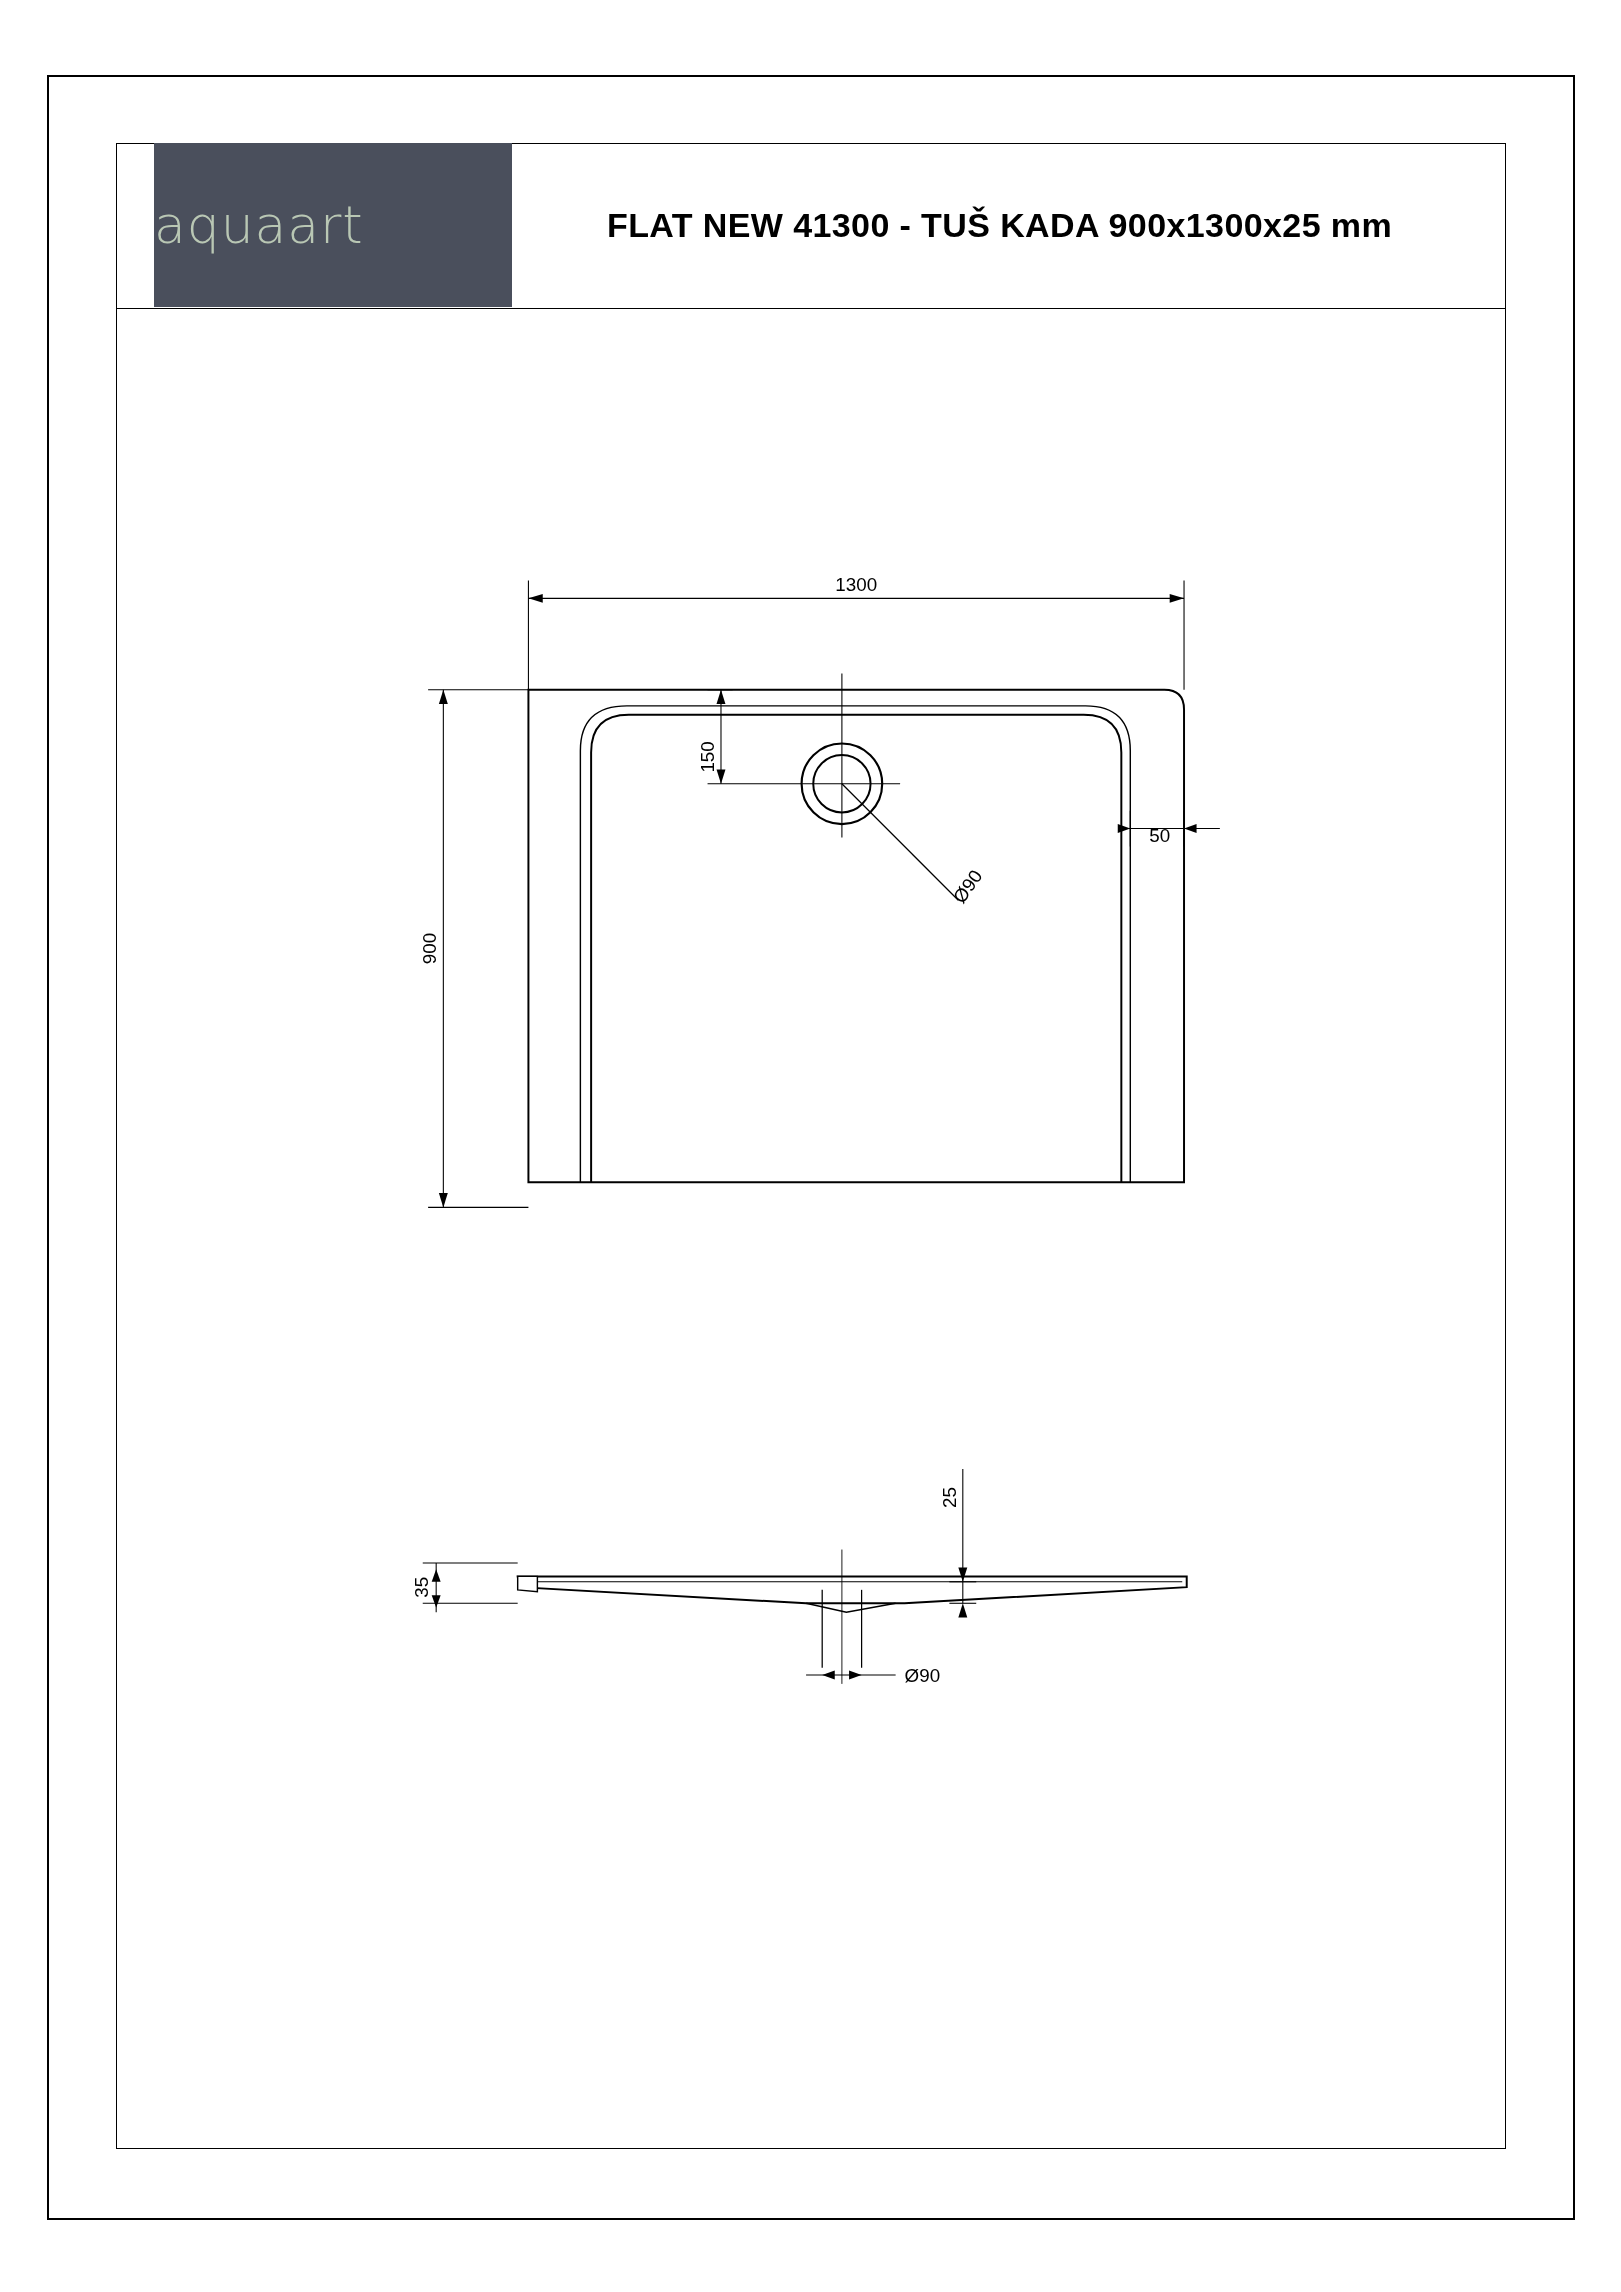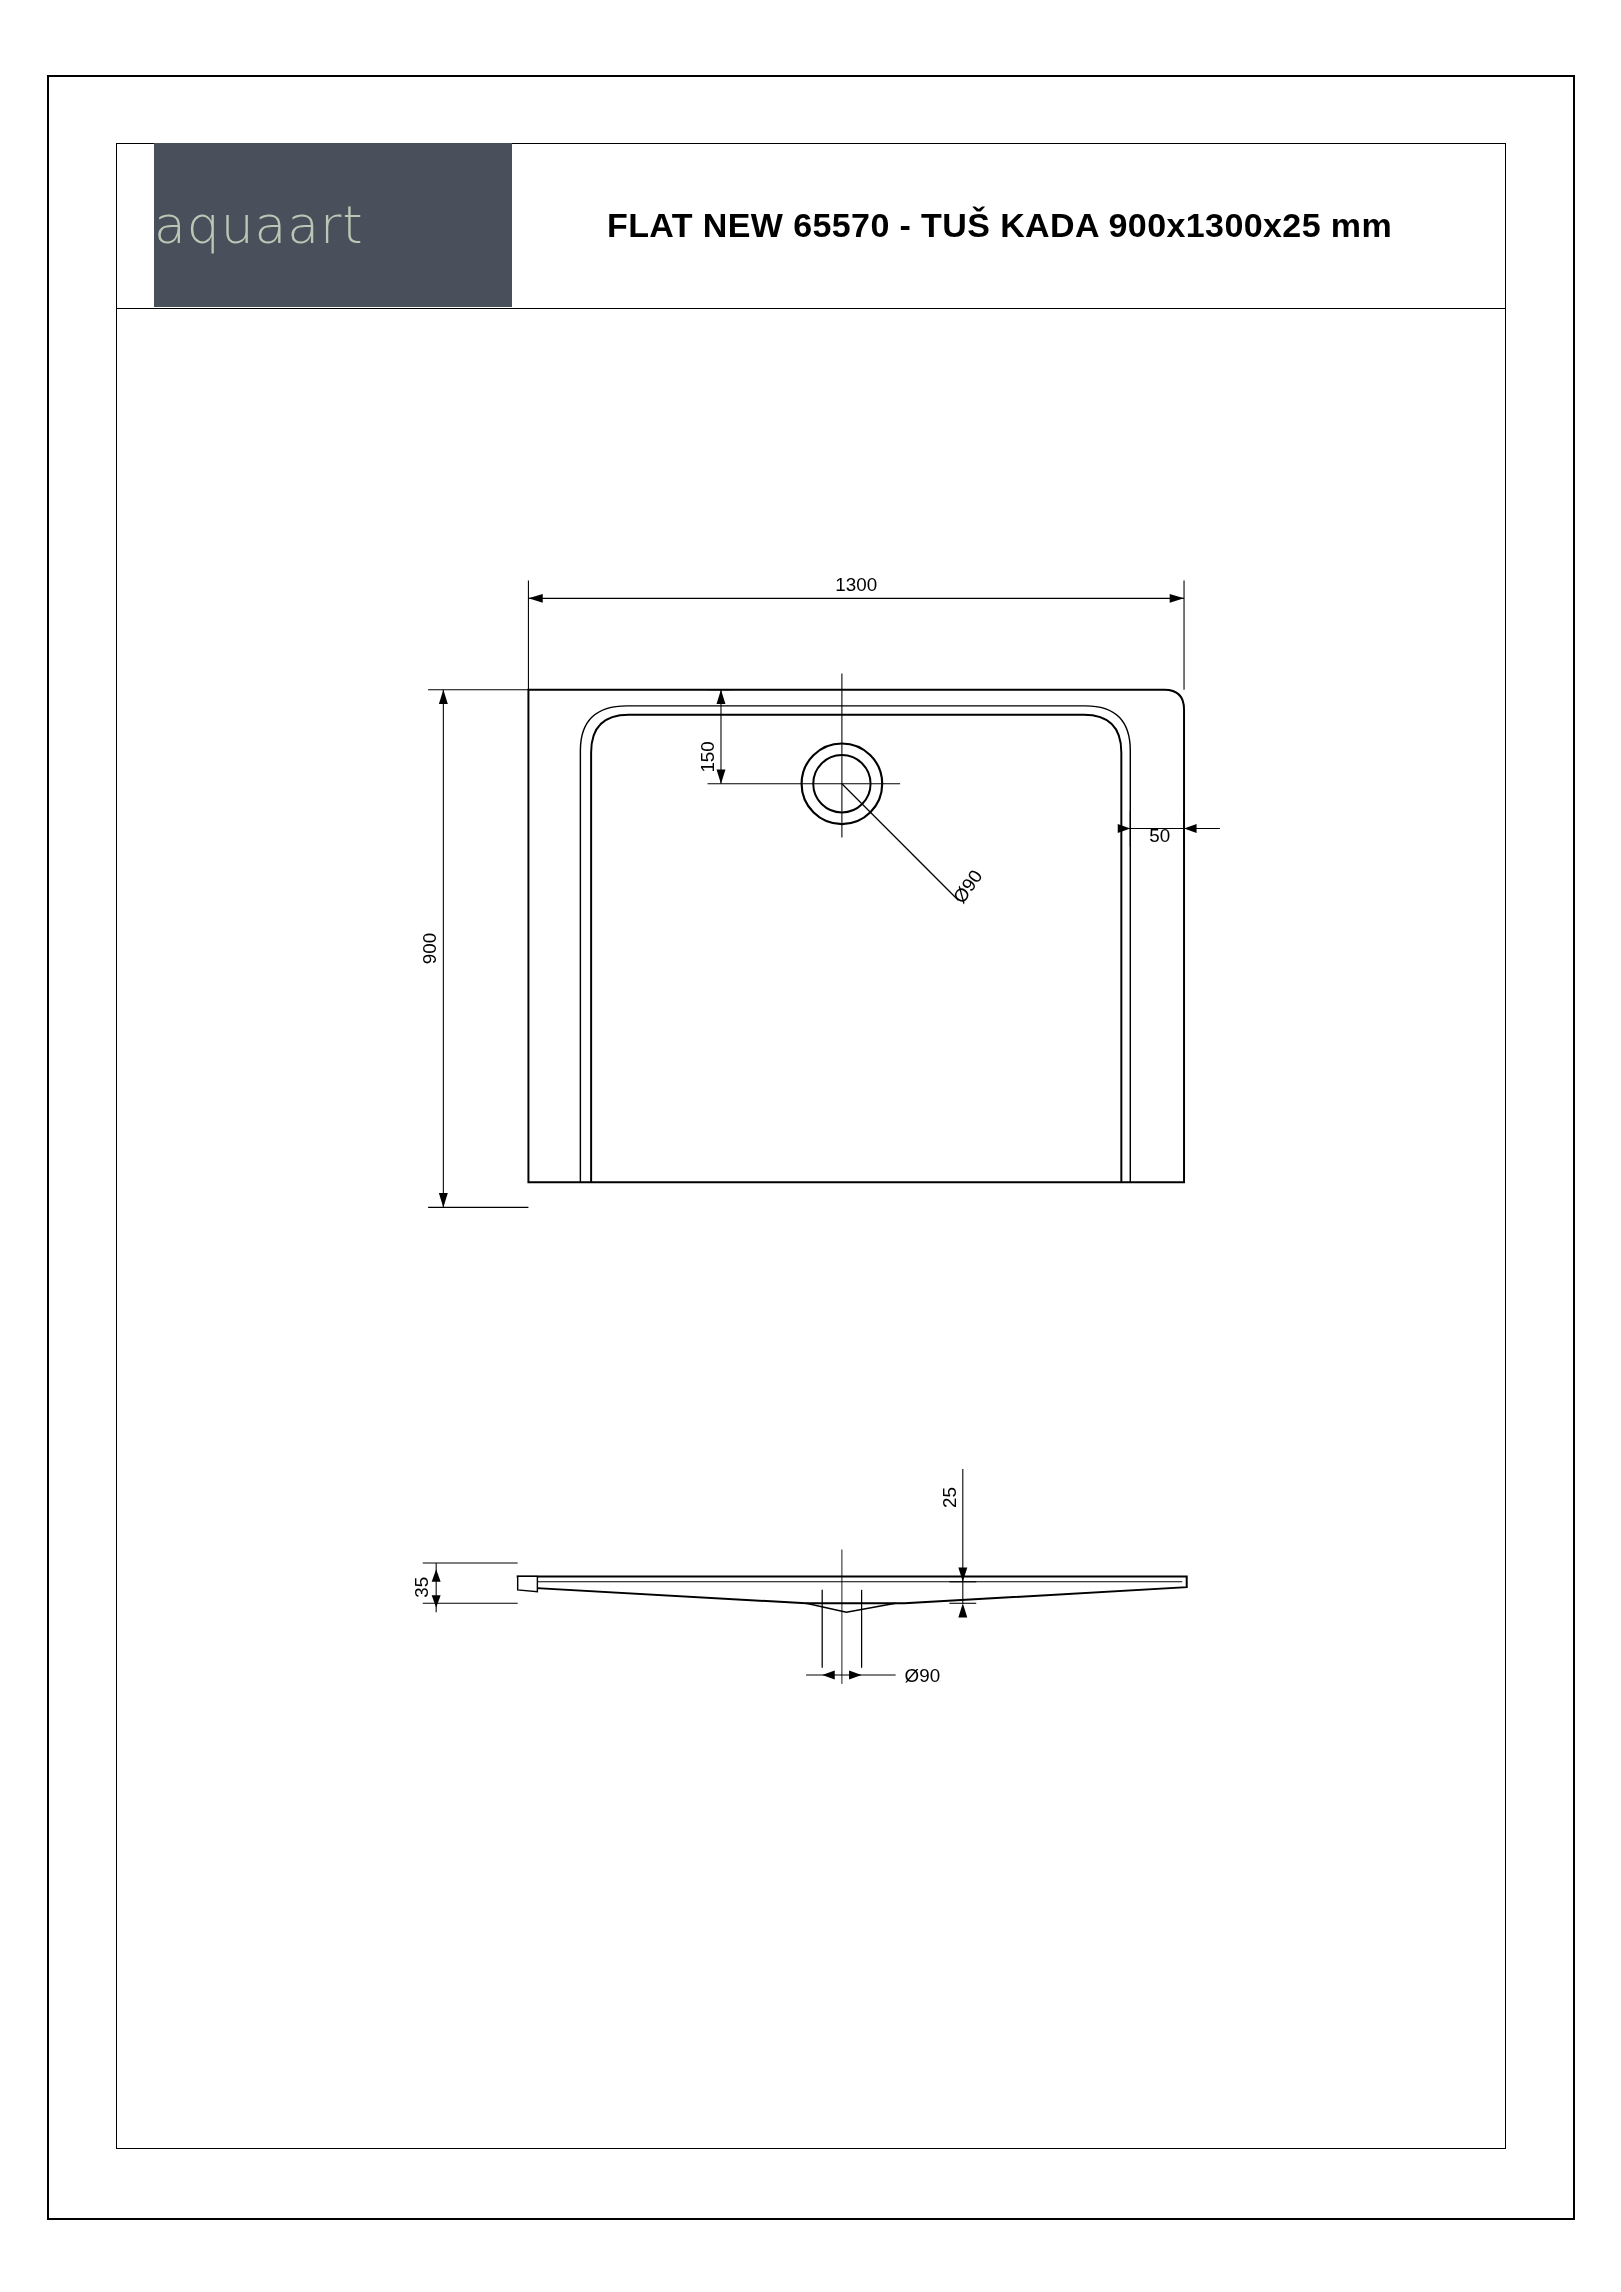--- a/index.html
+++ b/index.html
@@ -101,21 +101,21 @@
 
 <div id="sheet">
 
   <div class="page-border"></div>
   <div class="drawing-frame"></div>
 
   <div class="titleblock">
     <div class="logo-box">
       <span class="logo-text">aquaart</span>
     </div>
-    <div class="title-text">FLAT NEW 65570 - TUŠ KADA 900x1300x25 mm</div>
+    <div class="title-text">FLAT NEW 41300 - TUŠ KADA 900x1300x25 mm</div>
   </div>
 
   <svg id="drawing-svg" viewBox="0 0 1811 2560" xmlns="http://www.w3.org/2000/svg">
     <g stroke="#000000" fill="none" stroke-width="2">
 
       <g>
         <path d="M 590 770
                  L 1300 770
                  Q 1322 770 1322 792
                  L 1322 1320

